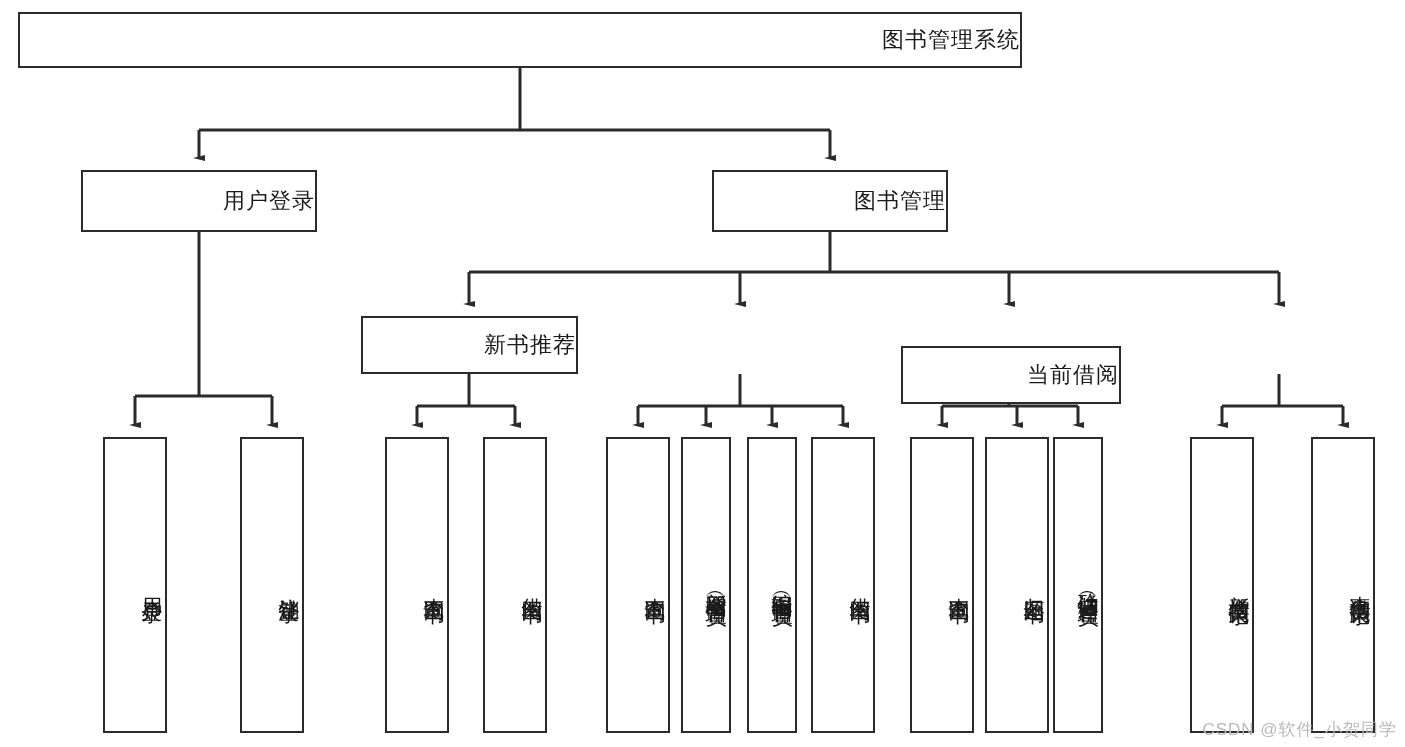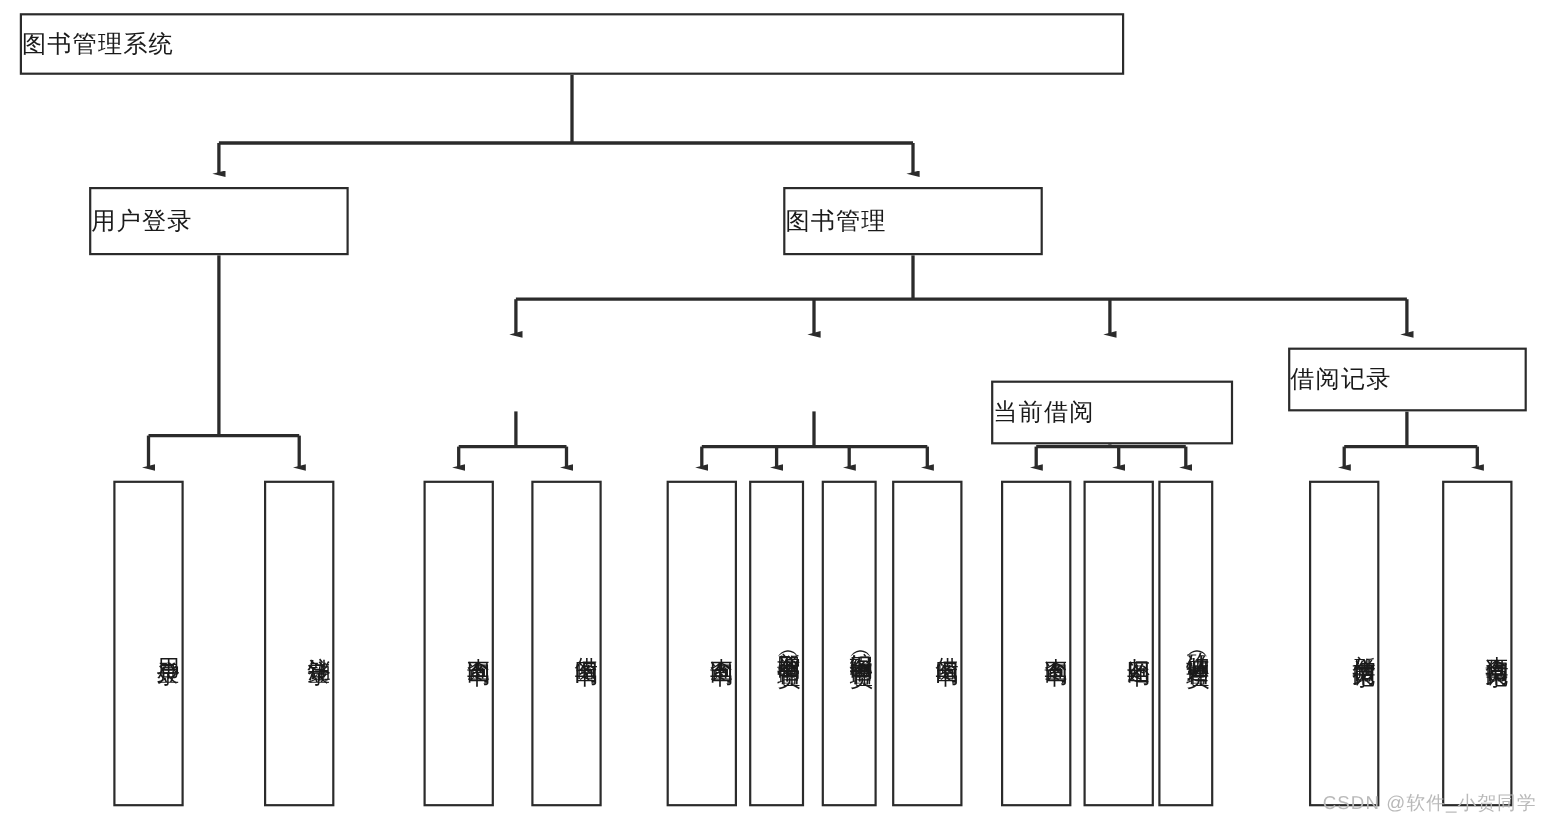--- a/index.html
+++ b/index.html
@@ -8,21 +8,21 @@
     font-family:"Liberation Sans","DejaVu Sans",sans-serif;
     color:#1a1a1a;
   }
   #chart-root{position:relative;width:1405px;height:747px;background:#fff;}
   svg.wires{position:absolute;left:0;top:0;width:1405px;height:747px;}
   .node{
     position:absolute;
     box-sizing:border-box;
     background:#ffffff;
     border:2px solid #2b2b2b;
-    display:flex;align-items:center;justify-content:flex-start;
+    display:flex;align-items:center;justify-content:flex-end;
     text-align:center;
     line-height:1.18;
   }
   .node-h{font-size:22px;letter-spacing:1px;}
   .node-v{
     font-size:21px;
     letter-spacing:2px;
     writing-mode:vertical-rl;
     text-orientation:upright;
     line-height:1.22;
@@ -101,25 +101,25 @@
     <span>图书管理系统</span>
   </div>
 
   <div class="node node-h" id="n-l2-0" style="left: 81px; top: 170px; width: 236px; height: 62px;">
     <span>用户登录</span>
   </div>
   <div class="node node-h" id="n-l2-1" style="left: 712px; top: 170px; width: 236px; height: 62px;">
     <span>图书管理</span>
   </div>
 
+  <div class="node node-h" id="n-l3-0" style="left: 361px; top: 316px; width: 217px; height: 58px;">
+    <span>新书推荐</span>
+  </div>
   <div class="node node-h" id="n-l3-2" style="left: 901px; top: 316px; width: 220px; height: 58px; margin-top: 30px;">
     <span>当前借阅</span>
-  </div>
-  <div class="node node-h" id="n-l3-3" style="left: 1171px; top: 316px; width: 217px; height: 58px;">
-    <span>借阅记录</span>
   </div>
 
   <div class="node node-v" id="n-lf-0" style="left: 103px; top: 437px; width: 64px; height: 296px;">
     <span>用户登录</span>
   </div>
   <div class="node node-v" id="n-lf-1" style="left: 240px; top: 437px; width: 64px; height: 296px;">
     <span>注销登录</span>
   </div>
   <div class="node node-v" id="n-lf-2" style="left: 385px; top: 437px; width: 64px; height: 296px;">
     <span>查询图书</span>

